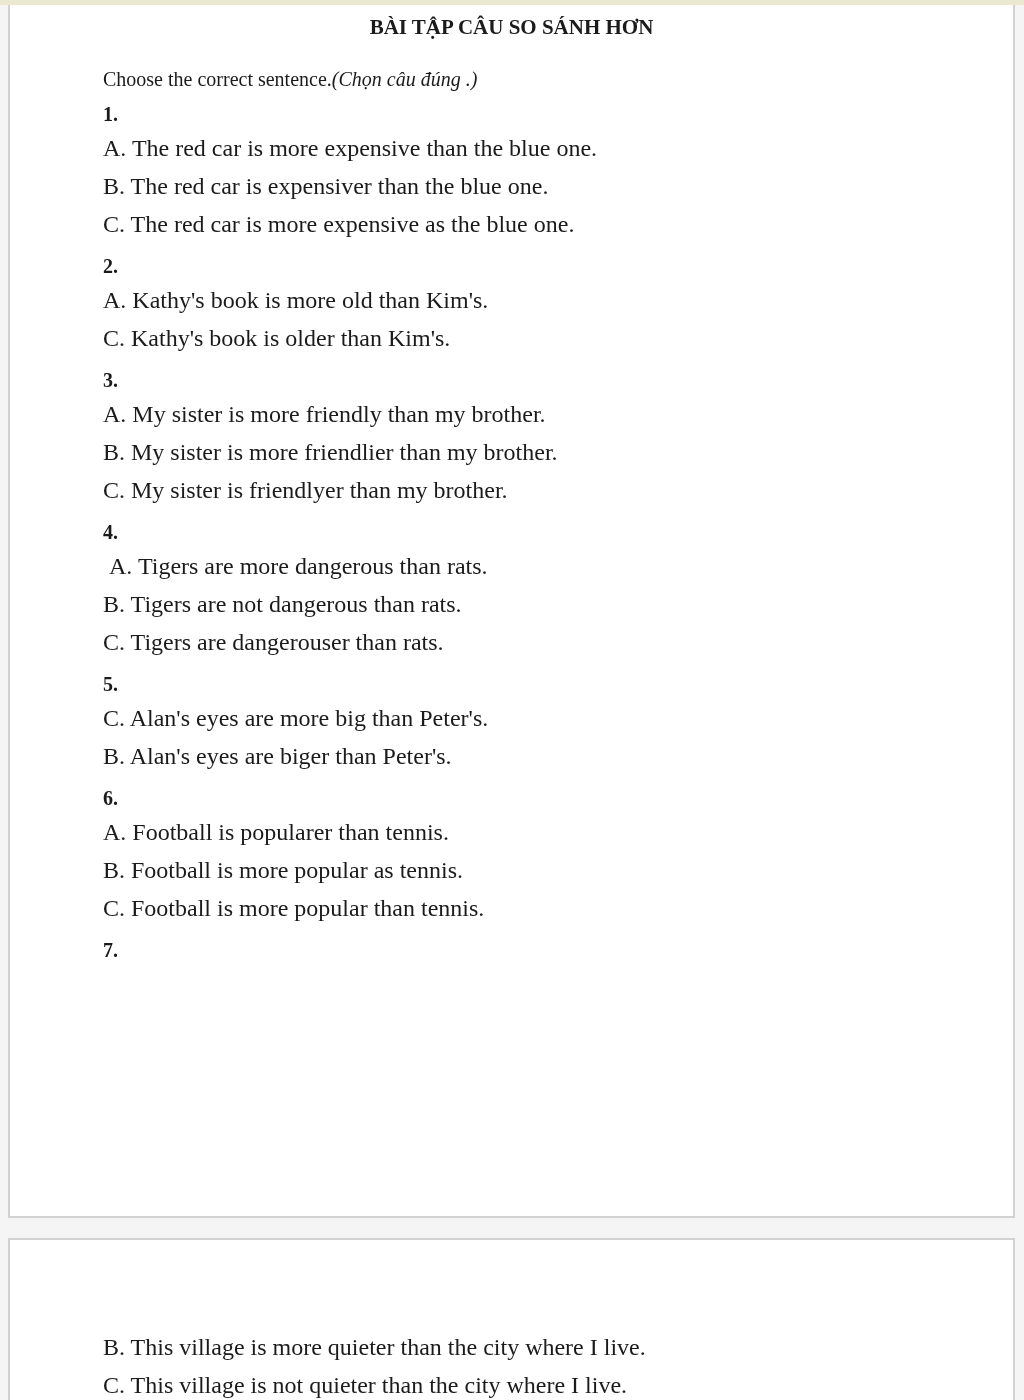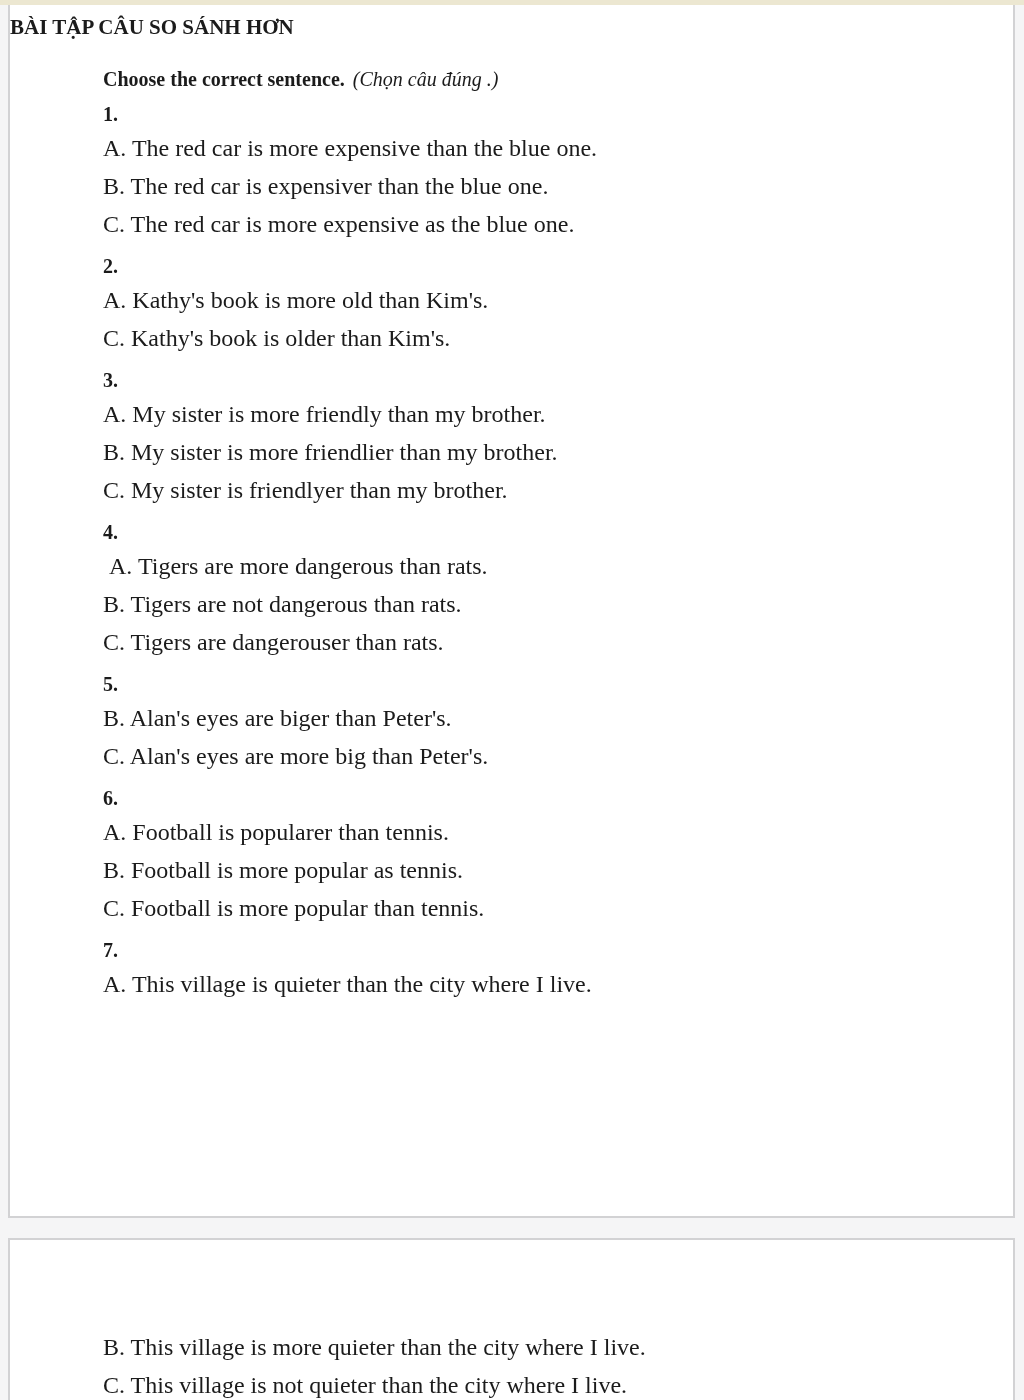--- a/index.html
+++ b/index.html
@@ -34,32 +34,32 @@
   }
   .page2 {
     top: 1238px;
     height: 172px;
     border-bottom: none;
     padding: 88px 40px 0 93px;
   }
   .doc-title {
     margin-left: -93px;
     margin-right: -40px;
-    text-align: left;
+    text-align: center;
     font-weight: bold;
     font-size: 21px;
     line-height: 28px;
   }
   .instruction {
     margin: 26px 0 0 0;
     font-size: 20px;
     line-height: 24px;
   }
-  .instruction .bold { font-weight: bold; }
-  .instruction .italic { font-style: italic; margin-left: 8px; }
+  .instruction .bold { font-weight: normal; }
+  .instruction .italic { font-style: italic; }
   .qnum {
     font-weight: bold;
     font-size: 20px;
     line-height: 30px;
     margin-top: 8px;
   }
   .opt {
     margin: 0;
     font-size: 24px;
     line-height: 38px;
@@ -91,28 +91,27 @@
   <p class="opt">A. My sister is more friendly than my brother.</p>
   <p class="opt">B. My sister is more friendlier than my brother.</p>
   <p class="opt">C. My sister is friendlyer than my brother.</p>
 
   <div class="qnum">4.</div>
   <p class="opt"> A. Tigers are more dangerous than rats.</p>
   <p class="opt">B. Tigers are not dangerous than rats.</p>
   <p class="opt">C. Tigers are dangerouser than rats.</p>
 
   <div class="qnum">5.</div>
+  <p class="opt">C. Alan's eyes are more big than Peter's.</p>
   <p class="opt">B. Alan's eyes are biger than Peter's.</p>
-  <p class="opt">C. Alan's eyes are more big than Peter's.</p>
 
   <div class="qnum">6.</div>
   <p class="opt">A. Football is popularer than tennis.</p>
   <p class="opt">B. Football is more popular as tennis.</p>
   <p class="opt">C. Football is more popular than tennis.</p>
 
   <div class="qnum">7.</div>
-  <p class="opt">A. This village is quieter than the city where I live.</p>
 </div>
 
 <div class="page page2">
   <p class="opt">B. This village is more quieter than the city where I live.</p>
   <p class="opt">C. This village is not quieter than the city where I live.</p>
 </div>
 
 </body></html>

